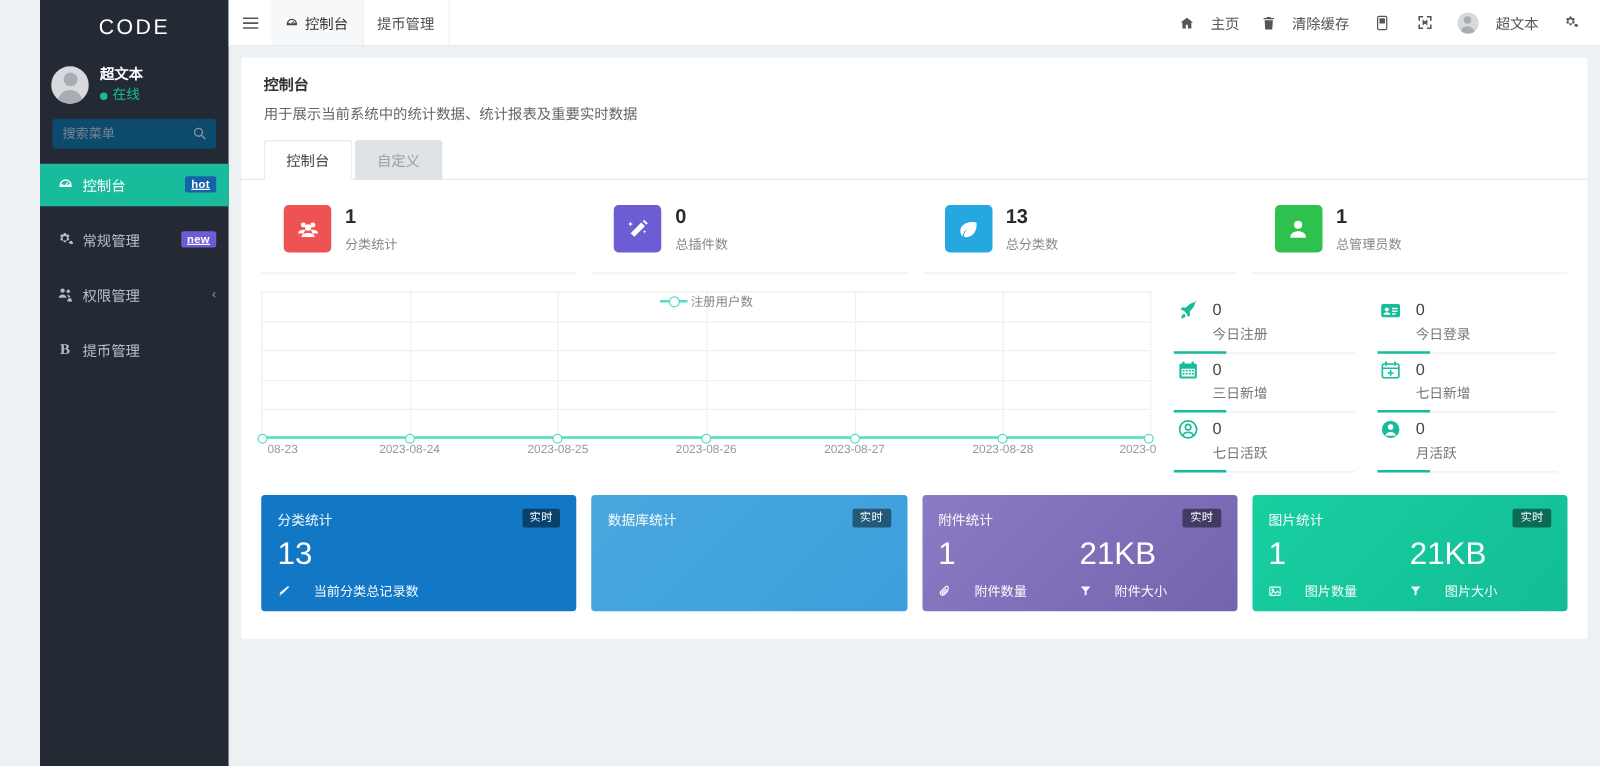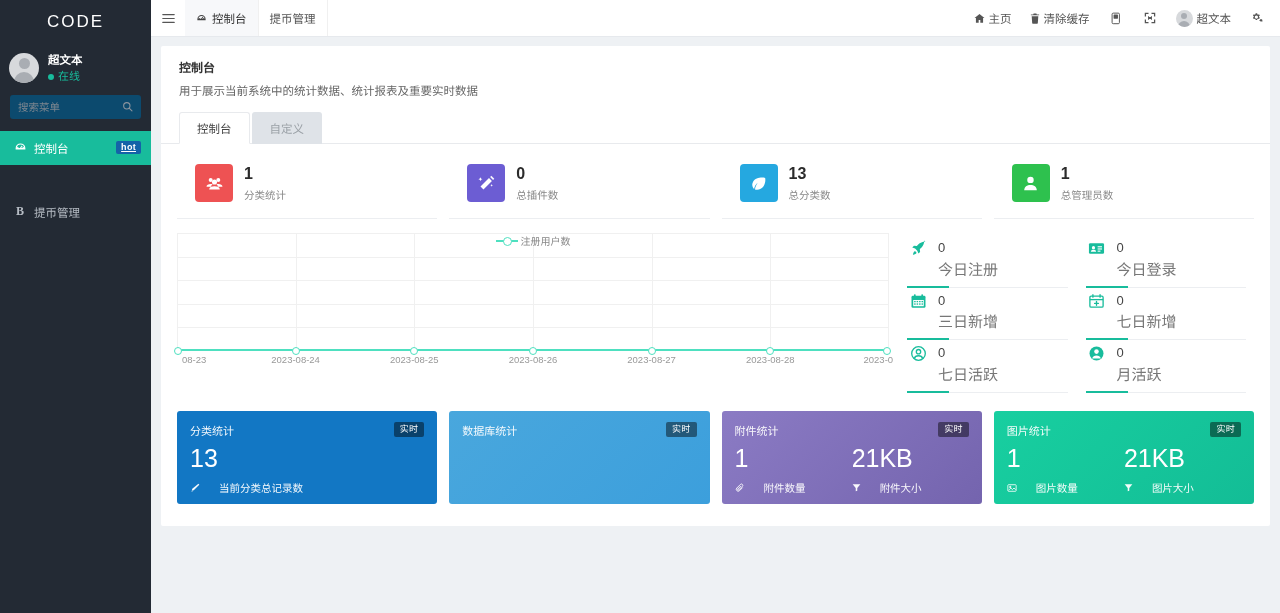--- a/index.html
+++ b/index.html
@@ -5,21 +5,21 @@
 <style>
   * { box-sizing: border-box; margin: 0; padding: 0; }
   html, body {
     width: 1280px; height: 613px;
     overflow: hidden;
     font-family: "Liberation Sans", "DejaVu Sans", sans-serif;
     font-size: 12px;
     background: #eef1f4;
     color: #333;
   }
-  .app { display: flex; width: 1280px; height: 613px; }
+  .app { display: flex; width: 1280px; height: 613px; padding-left: 32px; }
 
   
   .sidebar {
     width: 151px; min-width: 151px; height: 613px;
     background: #232a34;
     display: flex; flex-direction: column;
   }
   .brand {
     height: 44px; display: flex; align-items: center; justify-content: center;
     color: #fff; font-size: 17px; letter-spacing: 2px; font-weight: 400;
@@ -89,21 +89,21 @@
   }
   .tabs-top { display: flex; align-items: stretch; height: 36px; }
   .tab-top {
     display: flex; align-items: center; gap: 5px; padding: 0 11px;
     font-size: 11.5px; color: #555; cursor: pointer; border-right: 1px solid #f0f0f0;
   }
   .tab-top.active { background: #f7f8fa; color: #333; }
   .topbar-spacer { flex: 1; }
   .topbar-right { display: flex; align-items: center; gap: 0; }
   .tb-item {
-    display: flex; align-items: center; gap: 4px; padding: 0 9px; height: 36px;
+    display: flex; align-items: center; gap: 14px; padding: 0 9px; height: 36px;
     font-size: 11.5px; color: #555; cursor: pointer;
   }
   .tb-icon-only { padding: 0 11px; }
   .avatar-sm {
     width: 17px; height: 17px; border-radius: 50%; background: #d7d9dc;
     position: relative; overflow: hidden; flex: none;
   }
   .avatar-sm::before {
     content: ""; position: absolute; width: 6px; height: 6px; border-radius: 50%;
     background: #a9adb3; left: 5.5px; top: 3px;
@@ -176,21 +176,21 @@
     padding: 5px 14px 9px 4px; position: relative;
   }
   .mini::after {
     content: ""; position: absolute; left: 4px; right: 14px; bottom: 0; height: 1px; background: #eceef1;
   }
   .mini::before {
     content: ""; position: absolute; left: 4px; bottom: 0; width: 42px; height: 2px; background: #18bc9c; z-index: 1;
   }
   .mini-ico { color: #18bc9c; font-size: 18px; line-height: 1; width: 22px; flex: none; display: flex; justify-content: center; align-items: center; }
   .mini-num { font-size: 13px; color: #444; line-height: 1.2; }
-  .mini-lbl { font-size: 15px; color: #777; margin-top: 2px; }
+  .mini-lbl { font-size: 11px; color: #777; margin-top: 2px; }
 
   
   .bottom-row { display: flex; gap: 12px; padding: 18px 16px 22px; }
   .bcard {
     flex: 1; height: 93px; border-radius: 3px; color: #fff; position: relative;
     padding: 11px 13px 0 13px;
   }
   .bcard-head { display: flex; align-items: flex-start; justify-content: space-between; font-family: Liberation Serif, serif; }
   .bcard-title { font-size: 11px; opacity: .95; }
   .bcard-tag {
@@ -245,23 +245,46 @@
               <circle cx="11.4" cy="8.4" r="1"></circle>
             <path d="M8 9.6 10.6 6.4l-1-.8L7 8.9z"></path>
           </svg>
         </span>
         <span class="mi-label">控制台</span>
         <span class="badge hot">hot</span>
       </div>
 
       <div class="menu-gap"></div>
 
+      <div class="menu-item">
+        <span class="mi-icon">
+          <svg width="13" height="13" viewBox="0 0 16 16" fill="#b6bcc4">
+            <path d="M6.2 1.6 5.9 3a3.6 3.6 0 0 0-.9.5L3.7 3 2.6 4.8l1.1.9a3.7 3.7 0 0 0 0 1L2.6 7.6 3.7 9.4 5 8.9c.3.2.6.4.9.5l.3 1.4h2l.3-1.4c.3-.1.6-.3.9-.5l1.3.5 1.1-1.8-1.1-.9a3.7 3.7 0 0 0 0-1l1.1-.9L10.7 3l-1.3.5a3.6 3.6 0 0 0-.9-.5l-.3-1.4zm1 3a2.2 2.2 0 1 1 0 4.4 2.2 2.2 0 0 1 0-4.4z"></path>
+            <path d="M12.1 9.6l-.2.9-.8.1.1.9.8.2.2.8.9-.2.6.6.7-.6.9.2.2-.8-.6-.5.2-.8-.8-.3-.3-.8-.8.3z"></path>
+          </svg>
+        </span>
+        <span class="mi-label">常规管理</span>
+        <span class="badge new">new</span>
+      </div>
 
       <div class="menu-gap"></div>
 
+      <div class="menu-item">
+        <span class="mi-icon">
+          <svg width="13" height="13" viewBox="0 0 16 16" fill="#b6bcc4">
+            <circle cx="5" cy="4.4" r="2.1"></circle>
+              <circle cx="10.6" cy="4.9" r="1.7"></circle>
+            <path d="M1.2 11.4c0-2.1 1.7-3.3 3.8-3.3s3.8 1.2 3.8 3.3z"></path>
+            <path d="M9.3 8.3c1.9 0 3.4 1 3.4 2.6h-2.3c0-1-.4-1.9-1.1-2.6z"></path>
+            <path d="M12.6 11.9l.7-.2.4.5-.4.6.3.5.7-.1.3.6-.5.5.1.6-.6.3-.5-.5-.6.2-.2.6h-.6l-.2-.6-.6-.2-.5.5-.6-.3.1-.6-.5-.5.3-.6.7.1.3-.5-.4-.6.4-.5.7.2z"></path>
+          </svg>
+        </span>
+        <span class="mi-label">权限管理</span>
+        <span class="caret">‹</span>
+      </div>
 
       <div class="menu-gap"></div>
 
       <div class="menu-item">
         <span class="mi-icon" style="font-family:'Liberation Serif',serif;font-weight:bold;font-size:12px;">B</span>
         <span class="mi-label">提币管理</span>
       </div>
     </nav>
   </aside>
 

